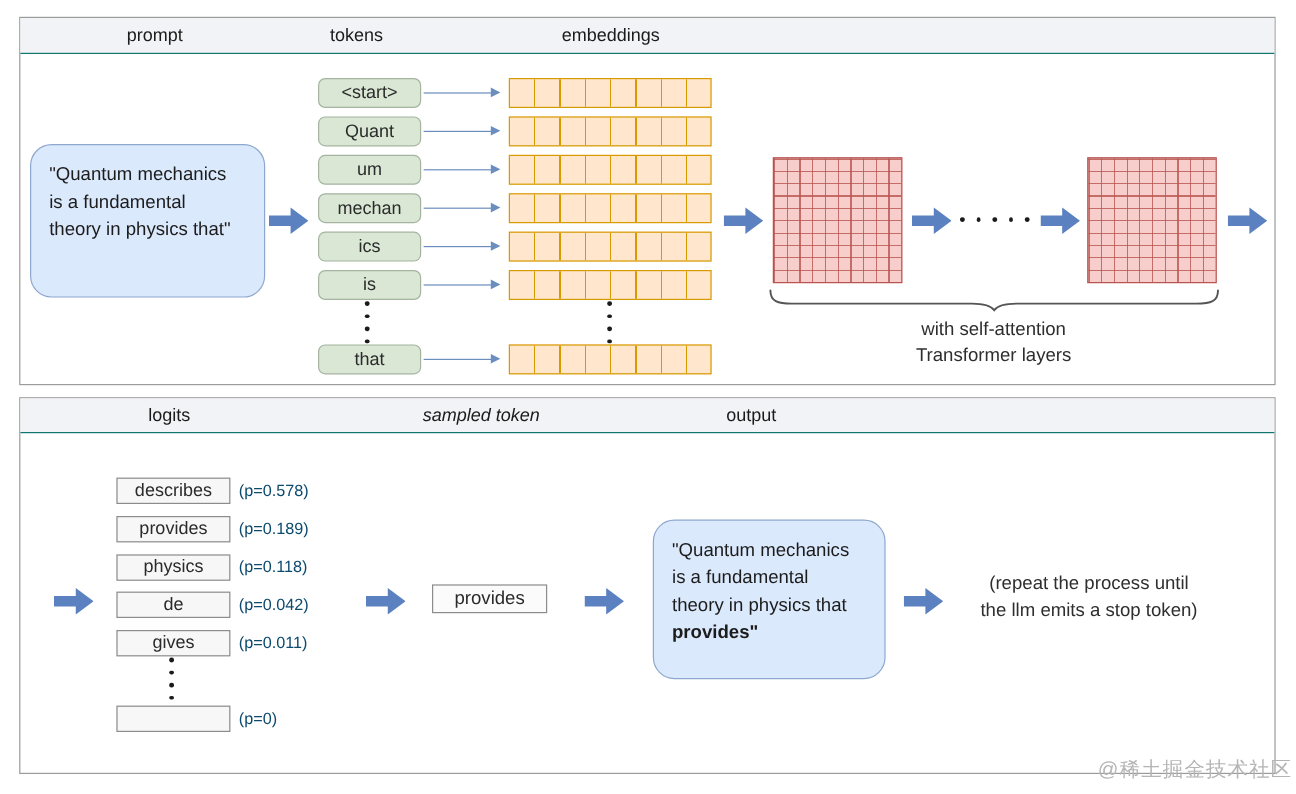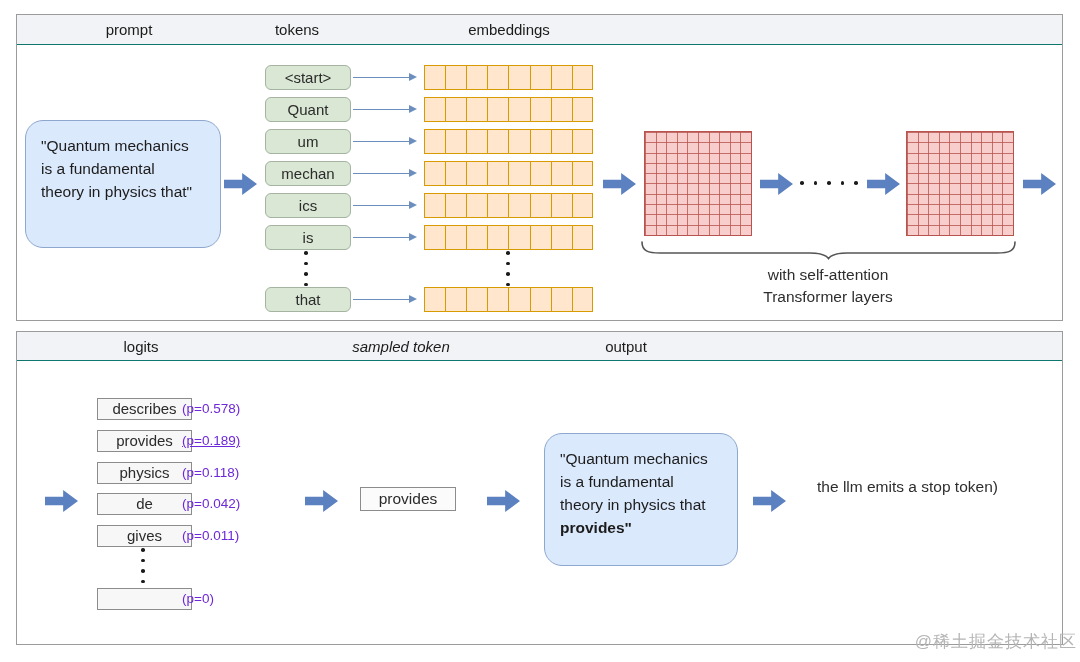--- a/index.html
+++ b/index.html
@@ -48,21 +48,21 @@
   }
   
   .vdots{position:absolute;display:flex;flex-direction:column;gap:7px;align-items:center;}
   .hdots{position:absolute;display:flex;flex-direction:row;gap:10px;align-items:center;}
   .dot{width:3.6px;height:3.6px;border-radius:50%;background:#1b1b1b;}
   
   .lbox{
     position:absolute;left:97px;width:95px;height:22px;background:#f7f7f7;border:1px solid #8c8c8c;
     box-sizing:border-box;text-align:center;font-size:15px;line-height:20px;color:#2b2b2b;
   }
-  .prob{position:absolute;left:182px;font-size:13.5px;color:#6d28d9;line-height:22px;white-space:nowrap;}
+  .prob{position:absolute;left:199px;font-size:13.5px;color:#0c4a6e;line-height:22px;white-space:nowrap;}
   .sampled{
     position:absolute;left:360px;top:487px;width:96px;height:24px;background:#fbfbfb;border:1px solid #8c8c8c;
     box-sizing:border-box;text-align:center;font-size:15.5px;line-height:22px;color:#2b2b2b;
   }
   .centered-note{position:absolute;text-align:center;font-size:15.5px;line-height:22px;color:#2e2e2e;white-space:nowrap;}
   .bold{font-weight:700;}
   .watermark{position:absolute;right:3px;top:630px;font-size:17px;color:#b5b5b5;letter-spacing:1px;}
   svg.brace{position:absolute;overflow:visible;}
 </style>
 </head>
@@ -145,21 +145,21 @@
     <span class="lane-label" style="left:124px;">logits</span>
     <span class="lane-label" style="left:384px;font-style:italic;">sampled token</span>
     <span class="lane-label" style="left:609px;text-align:center;">output</span>
   </div>
 
   <div class="barrow" style="left:45px;top:489px;"></div>
 
   <div class="lbox" style="top:398px;">describes</div>
   <div class="prob" style="top:398px;">(p=0.578)</div>
   <div class="lbox" style="top:430px;">provides</div>
-  <div class="prob" style="top:430px;text-decoration:underline;">(p=0.189)</div>
+  <div class="prob" style="top:430px;">(p=0.189)</div>
   <div class="lbox" style="top:462px;">physics</div>
   <div class="prob" style="top:462px;">(p=0.118)</div>
   <div class="lbox" style="top:493px;">de</div>
   <div class="prob" style="top:493px;">(p=0.042)</div>
   <div class="lbox" style="top:525px;">gives</div>
   <div class="prob" style="top:525px;">(p=0.011)</div>
   <div class="vdots" style="left:141px;top:548px;">
     <span class="dot"></span>
       <span class="dot"></span>
       <span class="dot"></span>
@@ -171,17 +171,18 @@
   <div class="barrow" style="left:305px;top:489px;"></div>
   <div class="sampled">provides</div>
   <div class="barrow" style="left:487px;top:489px;"></div>
 
   <div class="bluebox" style="left:544px;top:433px;width:194px;height:133px;">
     <div class="inner"><span>"Quantum mechanics is a fundamental theory in physics that </span><span class="bold">provides</span><span class="bold">"</span></div>
   </div>
 
   <div class="barrow" style="left:753px;top:489px;"></div>
   <div class="centered-note" style="left:790px;top:476px;width:235px;">
+    <div>(repeat the process until</div>
     <div>the llm emits a stop token)</div>
   </div>
 
   <div class="watermark">@稀土掘金技术社区</div>
 </div>
 
 </body></html>

